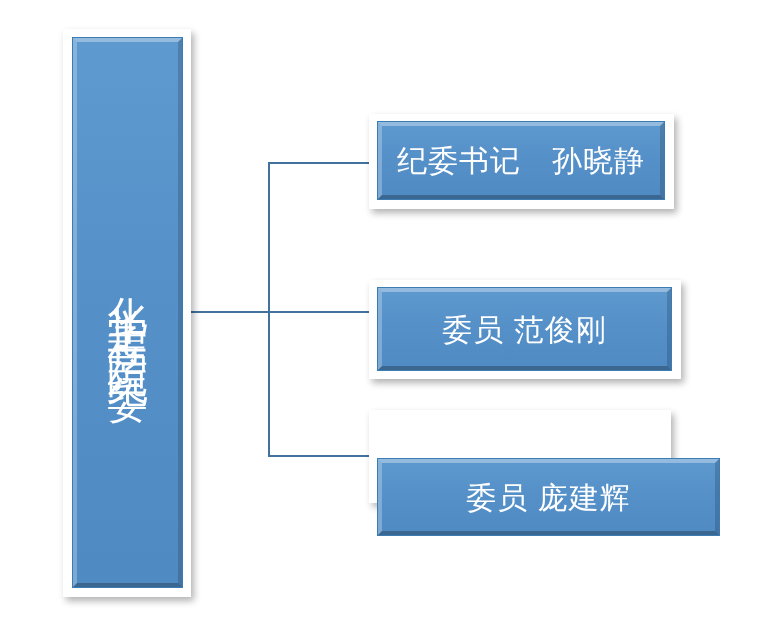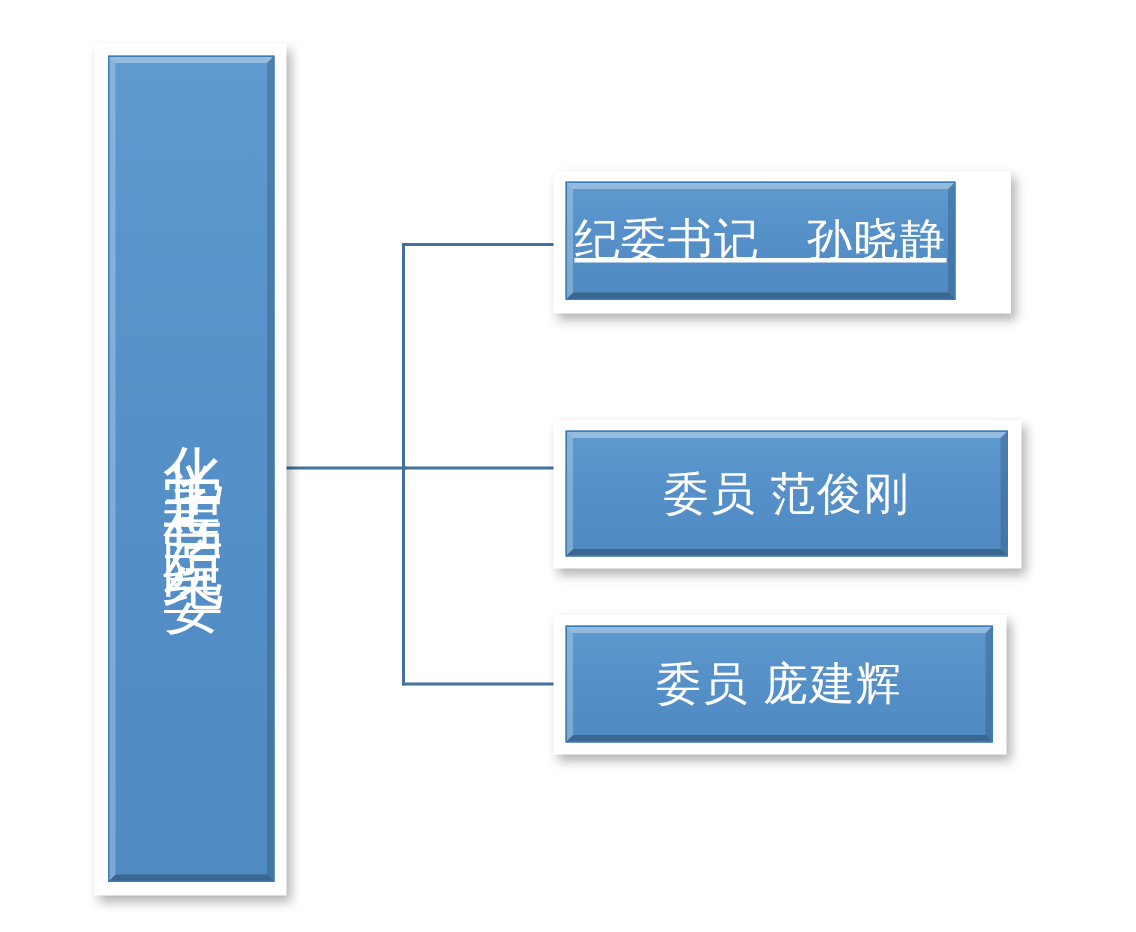--- a/index.html
+++ b/index.html
@@ -94,27 +94,27 @@
     position: relative;
     z-index: 2;
     font-size: 30px;
     line-height: 1.1;
     white-space: pre;
     font-weight: 400;
     letter-spacing: 1px;
   }
 
   #leaf-0 { left: 369px; top: 114px;  width: 305px; height: 95px; }
-  #leaf-0 .plate { width: 260px; height: 79px; text-decoration: underline; }
+  #leaf-0 .plate { width: 288px; height: 79px; }
 
   #leaf-1 { left: 369px; top: 280px;  width: 312px; height: 99px; }
   #leaf-1 .plate { width: 295px; height: 84px; }
 
   #leaf-2 { left: 369px; top: 410px;  width: 302px; height: 93px; }
-  #leaf-2 .plate { width: 285px; height: 78px; }
+  #leaf-2 .plate { width: 343px; height: 78px; margin-top: 41px; }
 
   
   .conn {
     position: absolute;
     background: #41719c;
   }
   .conn-h { height: 2px; }
   .conn-v { width: 2px; }
 
   #conn-stem    { left: 181px; top: 311px; width: 90px; }

